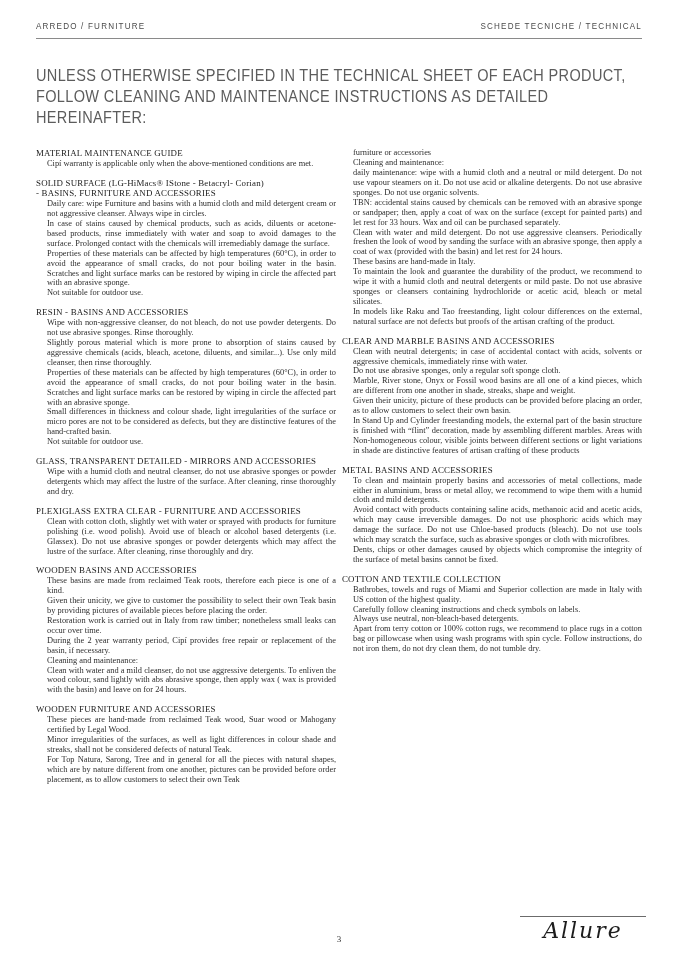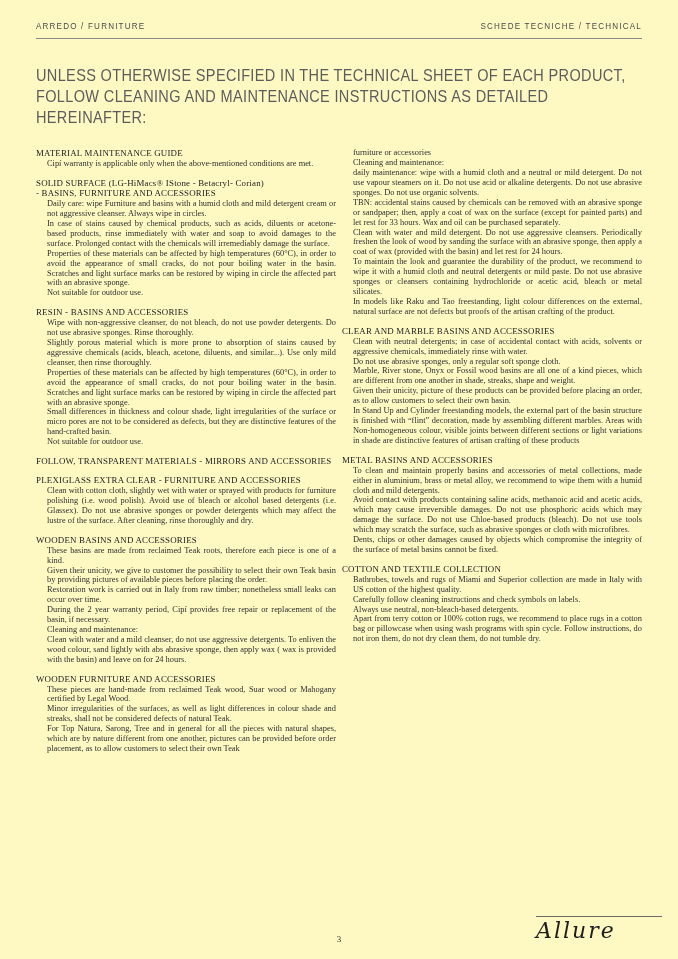--- a/index.html
+++ b/index.html
@@ -2,21 +2,21 @@
 <html lang="en"><head>
 <meta charset="utf-8">
 <style>
   * { margin:0; padding:0; box-sizing:border-box; }
   html, body { background:#dedede; }
   body { display:flex; justify-content:center; }
 
   .page {
     position:relative;
     width:678px; height:959px;
-    background:#fef9c3;
+    background:#ffffff;
     color:#2e2e2e;
     font-family:"Liberation Serif", serif;
     overflow:hidden;
     box-shadow:0 0 6px rgba(0,0,0,.25);
   }
 
   
   .topbar {
     display:flex; justify-content:space-between; align-items:flex-end;
     padding:20px 36px 5px 36px;
@@ -60,22 +60,22 @@
     color:#2e2e2e;
     margin-left:11px;
   }
 
   
   .pagenum {
     position:absolute; left:0; right:0; bottom:15px;
     text-align:center; font-size:9px; color:#333;
   }
   .brand {
-    position:absolute; right:16px; bottom:16px;
-    text-align:left;
+    position:absolute; right:32px; bottom:16px;
+    text-align:center;
   }
   .brand-line {
     width:126px; border-top:1px solid #6b6b6b;
     margin:0 0 1px auto;
   }
   .brand-name {
     font-family:"DejaVu Serif", serif;
     font-style:italic; font-weight:400;
     font-size:22px; letter-spacing:2px; color:#1d1d1d;
   }
@@ -116,22 +116,23 @@
             <div>RESIN - BASINS AND ACCESSORIES</div>
           </h3>
           <p>Wipe with non-aggressive cleanser, do not bleach, do not use powder detergents. Do not use abrasive sponges. Rinse thoroughly.</p>
           <p>Slightly porous material which is more prone to absorption of stains caused by aggressive chemicals (acids, bleach, acetone, diluents, and similar...). Use only mild cleanser, then rinse thoroughly.</p>
           <p>Properties of these materials can be affected by high temperatures (60°C), in order to avoid the appearance of small cracks, do not pour boiling water in the basin. Scratches and light surface marks can be restored by wiping in circle the affected part with an abrasive sponge.</p>
           <p>Small differences in thickness and colour shade, light irregularities of the surface or micro pores are not to be considered as defects, but they are distinctive features of the hand-crafted basin.</p>
           <p>Not suitable for outdoor use.</p>
         </section>
         <section class="doc-section">
           <h3>
-            <div>FOLLOW, TRANSPARENT MATERIALS - MIRRORS AND ACCESSORIES</div>
-          </h3>
+            <div>GLASS, TRANSPARENT DETAILED - MIRRORS AND ACCESSORIES</div>
+          </h3>
+          <p>Wipe with a humid cloth and neutral cleanser, do not use abrasive sponges or powder detergents which may affect the lustre of the surface. After cleaning, rinse thoroughly and dry.</p>
         </section>
         <section class="doc-section">
           <h3>
             <div>PLEXIGLASS EXTRA CLEAR - FURNITURE AND ACCESSORIES</div>
           </h3>
           <p>Clean with cotton cloth, slightly wet with water or sprayed with products for furniture polishing (i.e. wood polish). Avoid use of bleach or alcohol based detergents (i.e. Glassex). Do not use abrasive sponges or powder detergents which may affect the lustre of the surface. After cleaning, rinse thoroughly and dry.</p>
         </section>
         <section class="doc-section">
           <h3>
             <div>WOODEN BASINS AND ACCESSORIES</div>
@@ -154,20 +155,21 @@
       </div>
     <div class="col" id="col-right">
         <section class="doc-section">
           <p>furniture or accessories</p>
           <p>Cleaning and maintenance:</p>
           <p>daily maintenance: wipe with a humid cloth and a neutral or mild detergent. Do not use vapour steamers on it. Do not use acid or alkaline detergents. Do not use abrasive sponges. Do not use organic solvents.</p>
           <p>TBN: accidental stains caused by chemicals can be removed with an abrasive sponge or sandpaper; then, apply a coat of wax on the surface (except for painted parts) and let rest for 33 hours. Wax and oil can be purchased separately.</p>
           <p>Clean with water and mild detergent. Do not use aggressive cleansers. Periodically freshen the look of wood by sanding the surface with an abrasive sponge, then apply a coat of wax (provided with the basin) and let rest for 24 hours.</p>
         </section>
         <section class="doc-section">
+          <p>These basins are hand-made in Italy.</p>
           <p>To maintain the look and guarantee the durability of the product, we recommend to wipe it with a humid cloth and neutral detergents or mild paste. Do not use abrasive sponges or cleansers containing hydrochloride or acetic acid, bleach or metal silicates.</p>
           <p>In models like Raku and Tao freestanding, light colour differences on the external, natural surface are not defects but proofs of the artisan crafting of the product.</p>
         </section>
         <section class="doc-section">
           <h3>
             <div>CLEAR AND MARBLE BASINS AND ACCESSORIES</div>
           </h3>
           <p>Clean with neutral detergents; in case of accidental contact with acids, solvents or aggressive chemicals, immediately rinse with water.</p>
           <p>Do not use abrasive sponges, only a regular soft sponge cloth.</p>
           <p>Marble, River stone, Onyx or Fossil wood basins are all one of a kind pieces, which are different from one another in shade, streaks, shape and weight.</p>

